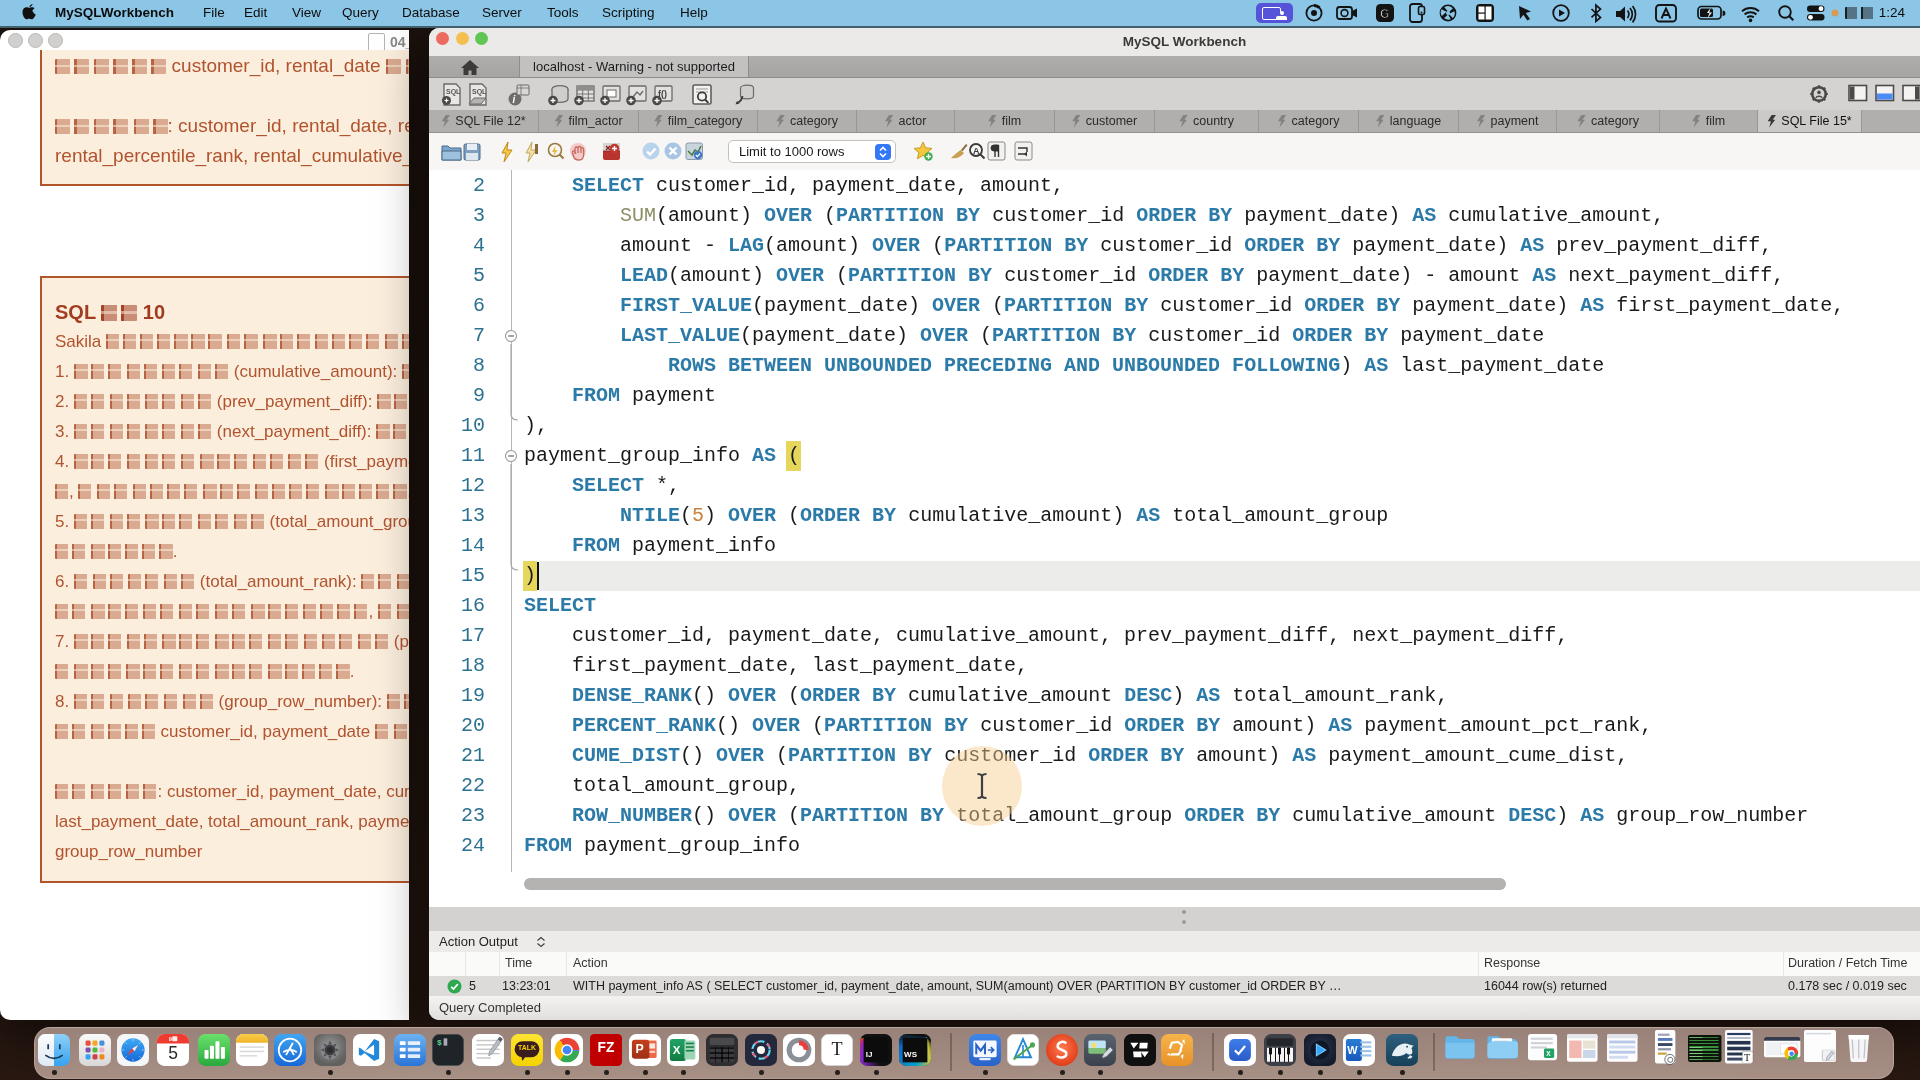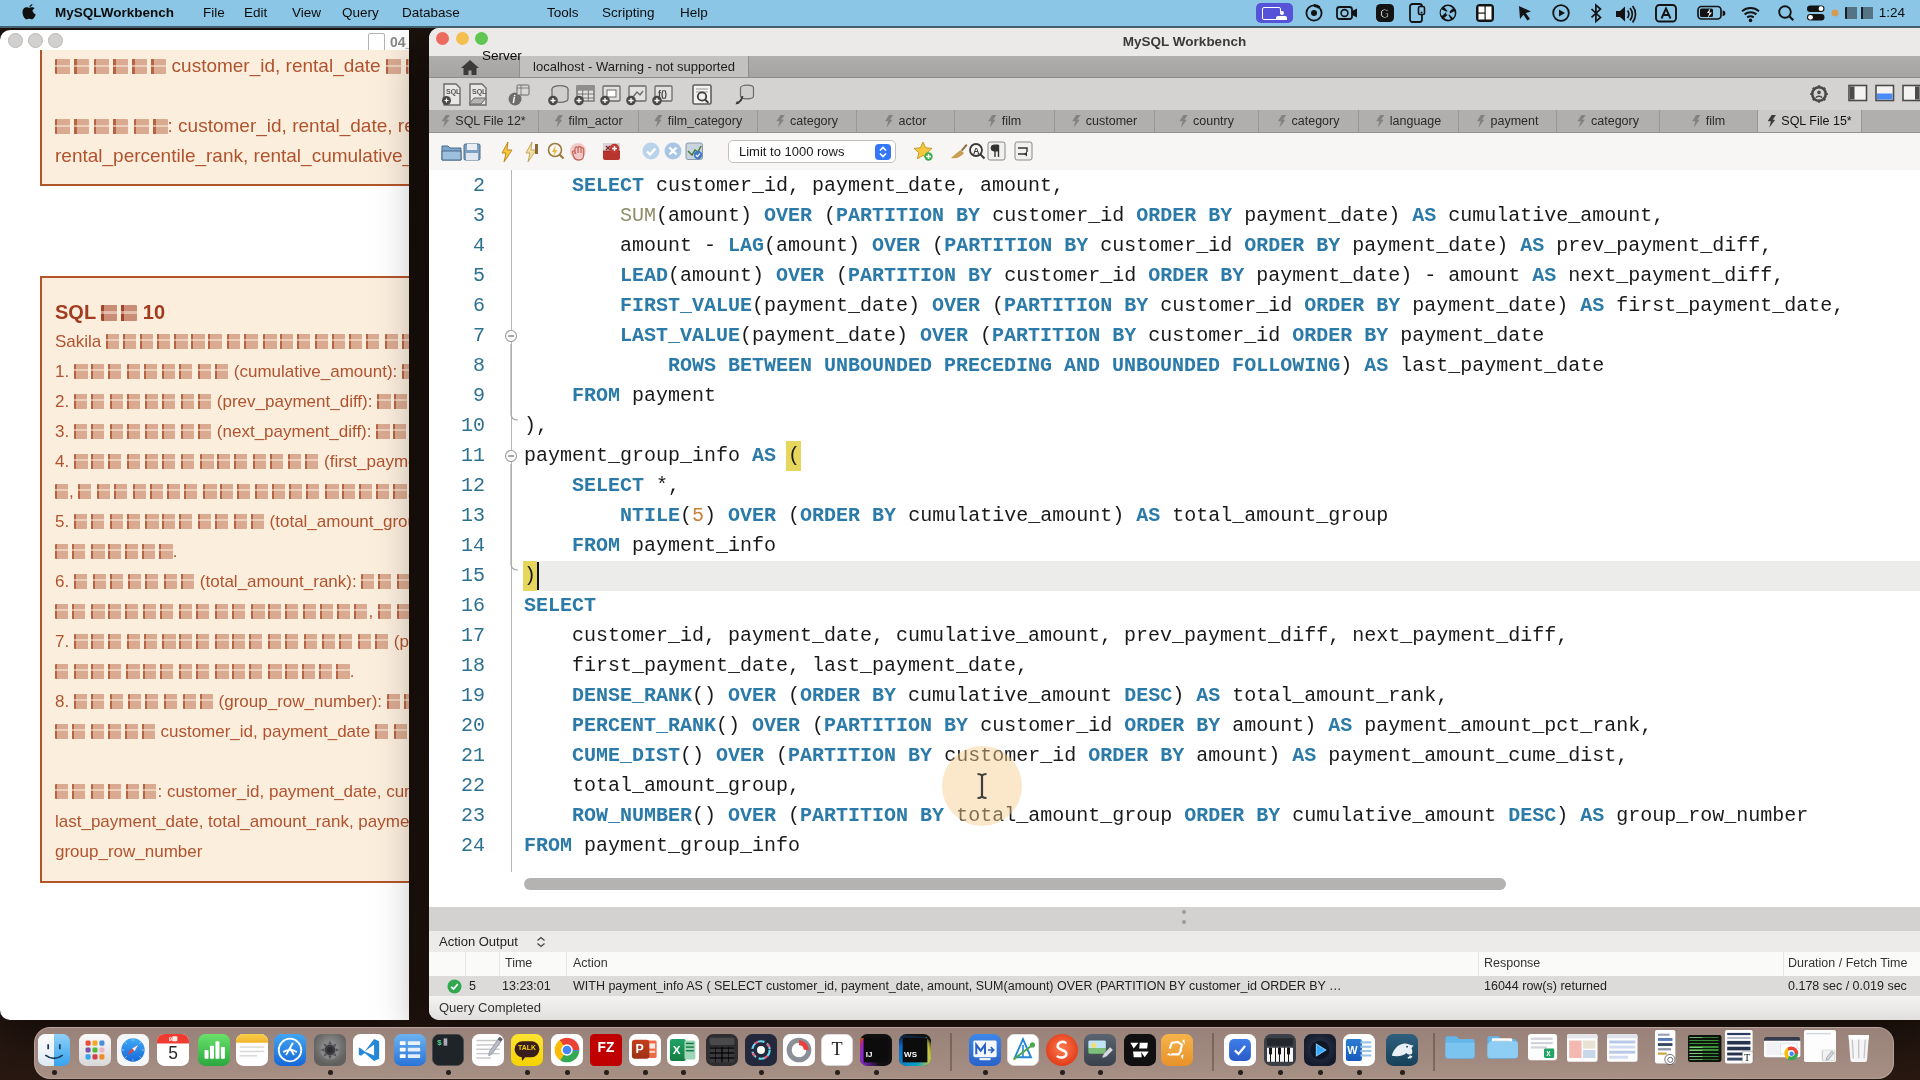--- a/index.html
+++ b/index.html
@@ -419,21 +419,21 @@
       <span class="abs" style="left:10px;top:4px;">Query Completed</span>
     </div>
 </div>
 
 <div id="menubar">
   <div class="mi" style="left:203px;">File</div>
   <div class="mi" style="left:244px;">Edit</div>
   <div class="mi" style="left:292px;">View</div>
   <div class="mi" style="left:342px;">Query</div>
   <div class="mi" style="left:402px;">Database</div>
-  <div class="mi" style="left:482px;margin-top:43px;">Server</div>
+  <div class="mi" style="left:482px;">Server</div>
   <div class="mi" style="left:547px;">Tools</div>
   <div class="mi" style="left:602px;">Scripting</div>
   <div class="mi" style="left:680px;">Help</div>
   <div class="mi" style="left:55px;font-weight:bold;">MySQLWorkbench</div>
   <svg class="abs" style="left:22px;top:4px;" width="15" height="18" viewBox="0 0 15 18">
     <path d="M10.8 4.6c.1-1.6 1.4-2.9 2.5-3.6-.8-1.1-2.3-1-2.9-1-1.2 0-2.3.7-2.9.7-.6 0-1.6-.7-2.7-.7C2.6.1.5 1.8.5 5.2c0 3.7 2.7 7.6 4.3 7.6.7 0 1.7-.7 2.8-.7 1 0 1.9.7 2.8.7 1.6 0 3.5-3.3 4-5.1-1.8-.7-2.7-1.9-2.6-3.1z" transform="translate(0,3.2) scale(.95)" fill="#101010"></path>
     <path d="M7.4 3.2c.9-.1 2-.8 2.5-1.6.5-.7.8-1.6.7-1.6-.9.1-2 .7-2.5 1.4-.5.6-.8 1.5-.7 1.8z" fill="#101010"></path>
   </svg>
   <div class="abs" style="left:1256px;top:3px;width:37px;height:20px;border-radius:5px;background:#5653d8;">
     <div class="abs" style="left:6px;top:4px;width:17px;height:11px;border:1.7px solid #fff;border-radius:2px;"></div>

